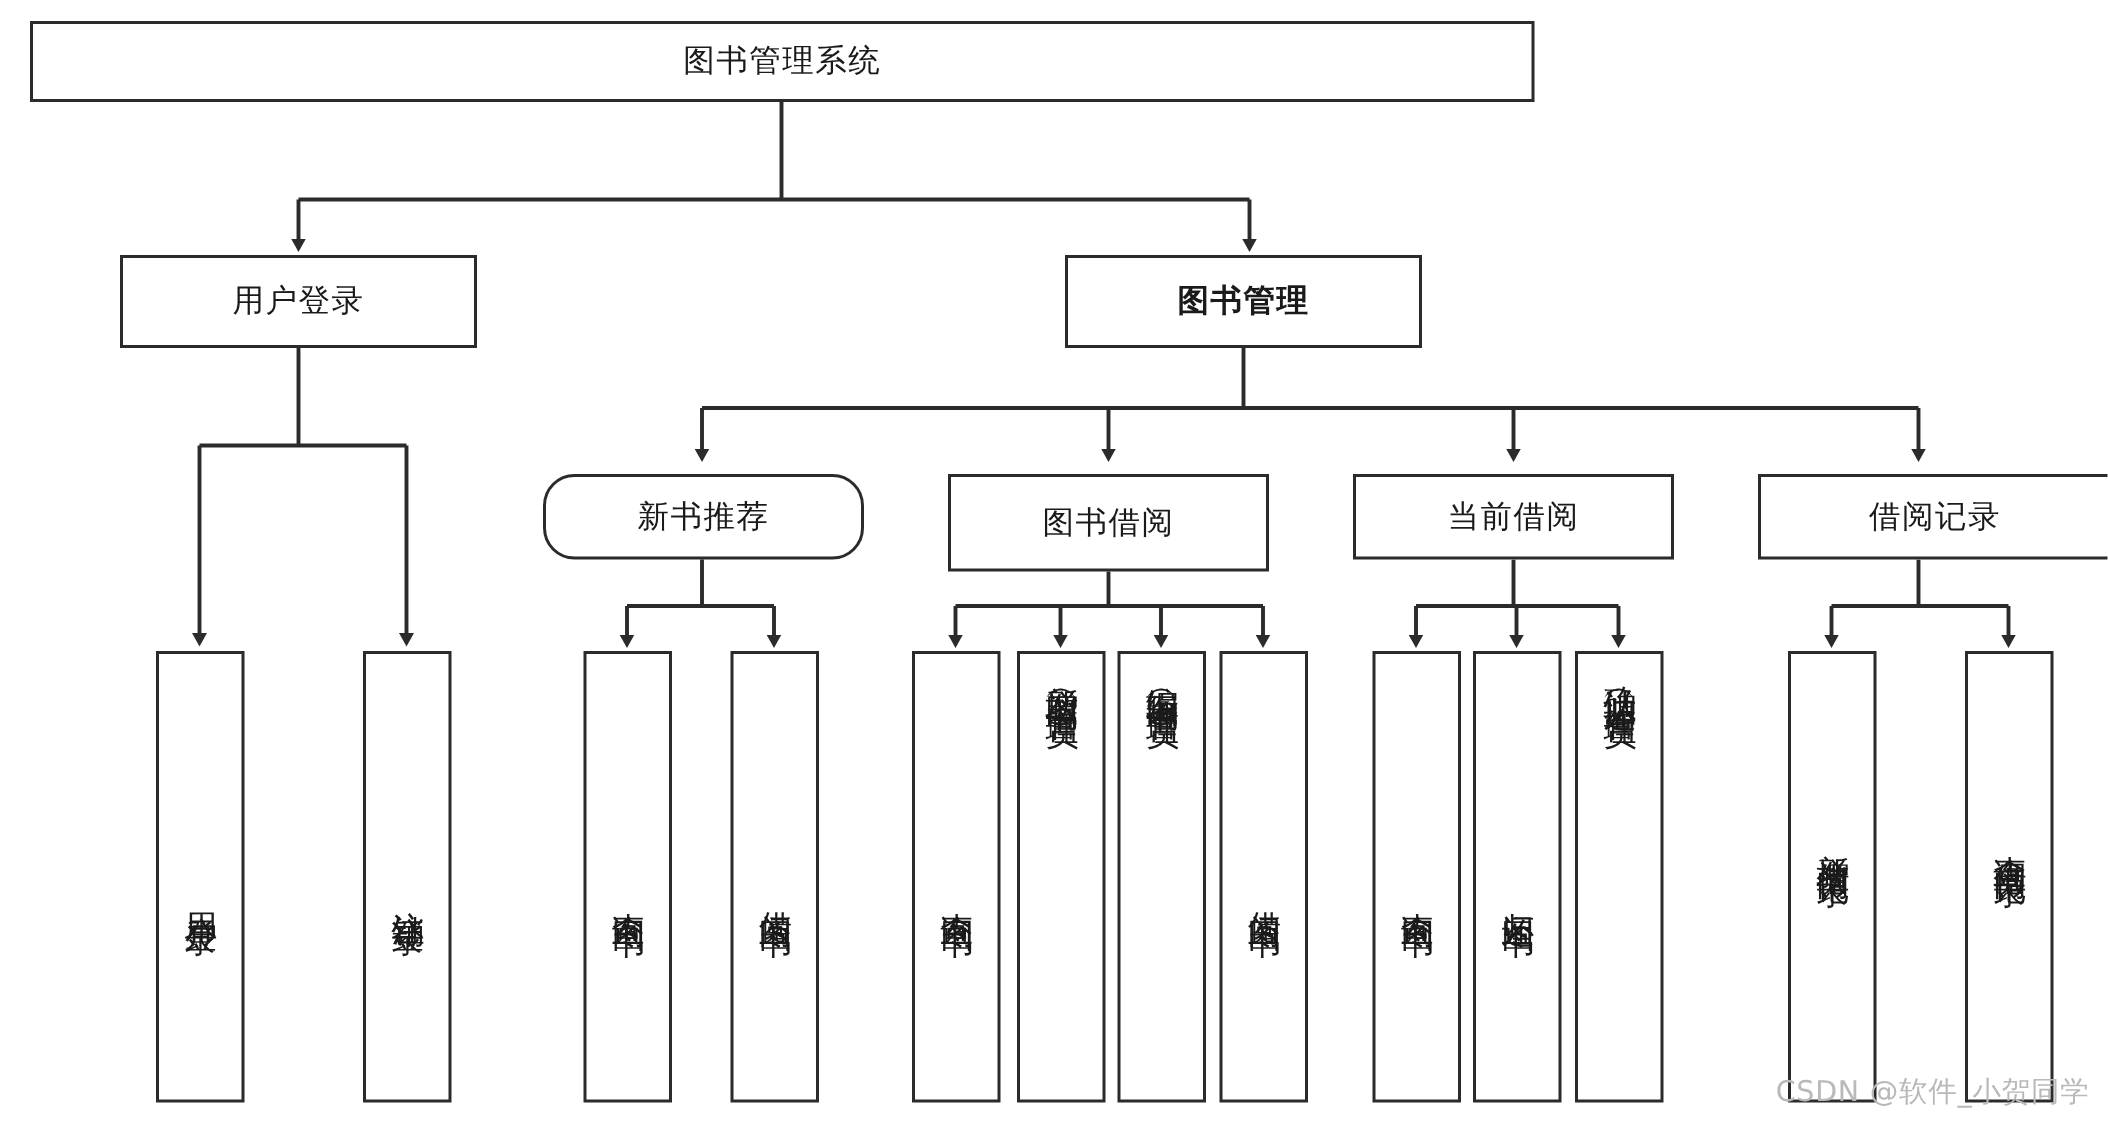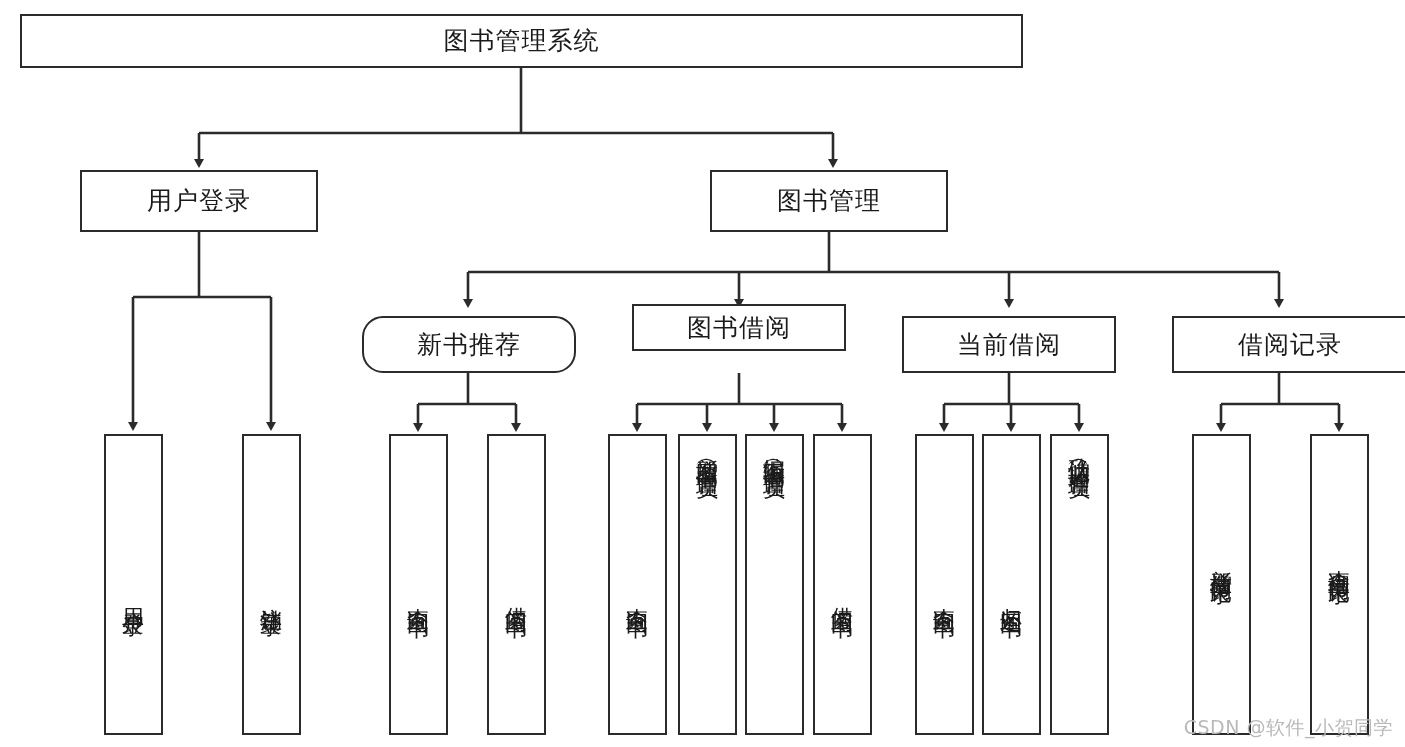--- a/index.html
+++ b/index.html
@@ -31,21 +31,21 @@
     position: absolute;
     box-sizing: border-box;
     background: #ffffff;
     border: 2px solid #2b2b2b;
     display: flex;
     align-items: center;
     justify-content: center;
     color: #1a1a1a;
   }
   .node.horiz .node-label {
-    font-size: 25px;
+    font-size: 21px;
     line-height: 1.1;
     letter-spacing: 1px;
     white-space: nowrap;
   }
   .node.vert {
     align-items: flex-start;
     justify-content: center;
     padding-top: 4px;
   }
   .node.vert .node-label {
@@ -128,28 +128,28 @@
     </g>
   </svg>
 
   <div class="node horiz" style="left:20px; top:14px; width:1003px; height:54px;">
     <span class="node-label">图书管理系统</span>
   </div>
 
   <div class="node horiz" style="left:80px; top:170px; width:238px; height:62px;">
     <span class="node-label">用户登录</span>
   </div>
-  <div class="node horiz" style="left:710px; top:170px; width:238px; height:62px;">
+  <div class="node horiz" style="left:710px; top:170px; width:238px; height:62px;font-weight:bold;">
     <span class="node-label">图书管理</span>
   </div>
 
   <div class="node horiz" style="left:362px; top:316px; width:214px; height:57px;border-radius:21px;">
     <span class="node-label">新书推荐</span>
   </div>
-  <div class="node horiz" style="left:632px; top:304px; width:214px; height:47px;text-align:right;">
+  <div class="node horiz" style="left:632px; top:316px; width:214px; height:65px;text-align:right;">
     <span class="node-label">图书借阅</span>
   </div>
   <div class="node horiz" style="left:902px; top:316px; width:214px; height:57px;align-items:center;">
     <span class="node-label">当前借阅</span>
   </div>
   <div class="node horiz" style="left:1172px; top:316px; width:236px; height:57px;">
     <span class="node-label">借阅记录</span>
   </div>
 
   <div class="node vert low" style="left:104px; top:434px; width:59px; height:301px;">

